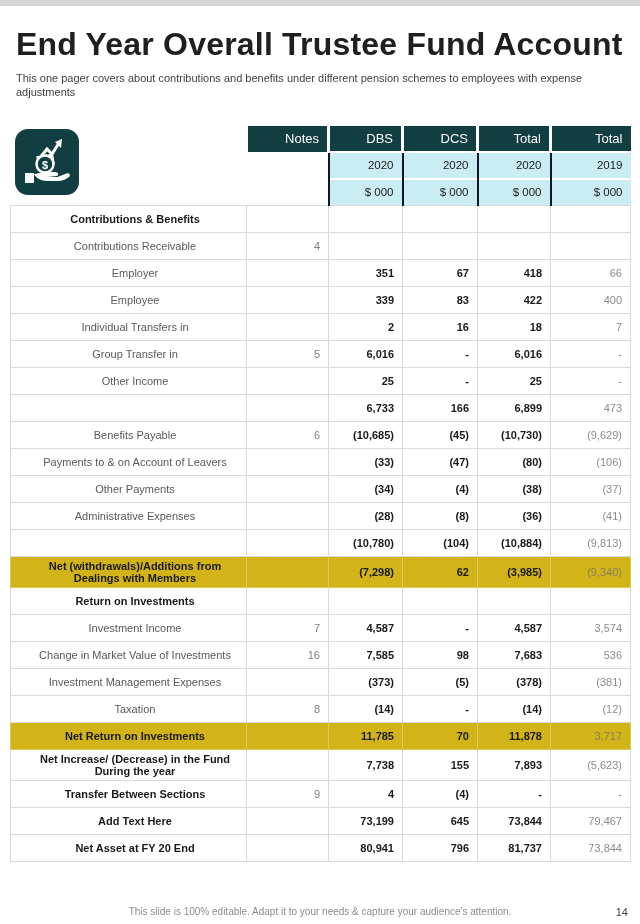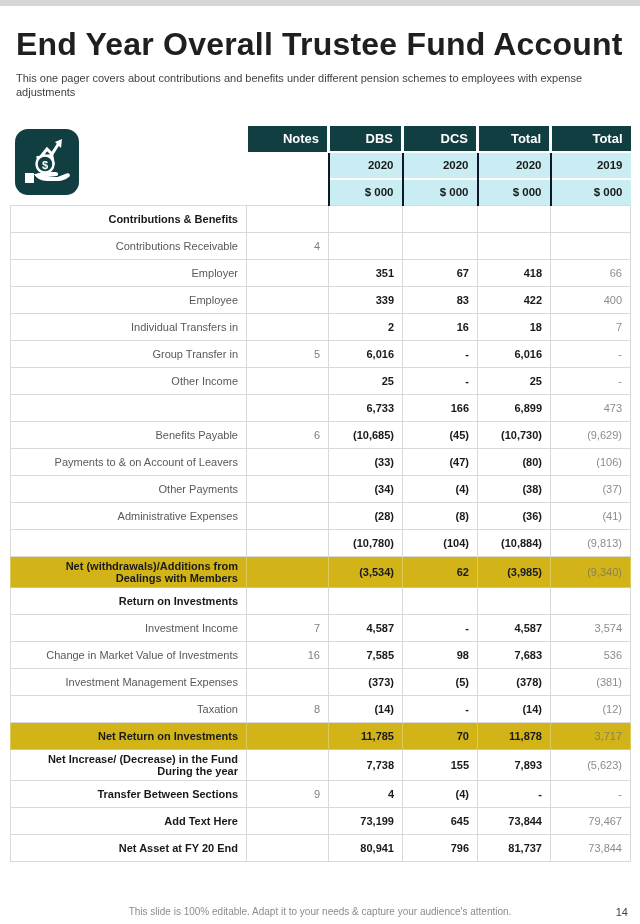--- a/index.html
+++ b/index.html
@@ -37,21 +37,21 @@
     border-collapse: collapse;
     table-layout: fixed;
   }
   col.w-label { width: 236px; }
   col.w-notes { width: 82px; }
   col.w-dbs   { width: 74px; }
   col.w-dcs   { width: 75px; }
   col.w-t20   { width: 73px; }
   col.w-t19   { width: 80px; }
 
-  thead th { font-weight: 700; }
+  thead th { font-weight: 400; }
   th.h-dark {
     background: #113e41;
     color: #ffffff;
     font-size: 13px;
     text-align: right;
     padding: 4px 8px;
     height: 26px;
     border-left: 3px solid #ffffff;
   }
   th.h-cyan {
@@ -67,21 +67,21 @@
   th.h-blank { background: #ffffff; border: none; }
 
   tbody td {
     height: 27px;
     padding: 3px 8px;
     font-size: 11px;
     border: 1px solid #d9d9d9;
     background: #ffffff;
     vertical-align: middle;
   }
-  td.c-label { text-align: right; color: #595959; padding-left: 21px; }
+  td.c-label { text-align: center; color: #595959; padding-left: 21px; }
   td.c-notes { text-align: right; color: #7f7f7f; }
   td.c-dbs, td.c-dcs, td.c-t20 { text-align: right; font-weight: 700; color: #1a1a1a; }
   td.c-t19 { text-align: right; color: #8c8c8c; margin-top: 26px; }
 
   tr.row-section td.c-label,
   tr.row-bold td.c-label,
   tr.row-highlight td.c-label { font-weight: 700; color: #1a1a1a; }
 
   tr.row-highlight td { background: #d2b419; border-color: #ddca5a; }
   tr.row-highlight td.c-t19 { color: #8a8353; color: #87805a; }
@@ -262,21 +262,21 @@
           <td class="c-label"></td>
           <td class="c-notes"></td>
           <td class="c-dbs">(10,780)</td>
           <td class="c-dcs">(104)</td>
           <td class="c-t20">(10,884)</td>
           <td class="c-t19">(9,813)</td>
         </tr>
         <tr class="row-highlight">
           <td class="c-label">Net (withdrawals)/Additions  from Dealings with Members</td>
           <td class="c-notes"></td>
-          <td class="c-dbs">(3,534)</td>
+          <td class="c-dbs">(7,298)</td>
           <td class="c-dcs">62</td>
           <td class="c-t20">(3,985)</td>
           <td class="c-t19">(9,340)</td>
         </tr>
         <tr class="row-section">
           <td class="c-label">Return on Investments</td>
           <td class="c-notes"></td>
           <td class="c-dbs"></td>
           <td class="c-dcs"></td>
           <td class="c-t20"></td>

